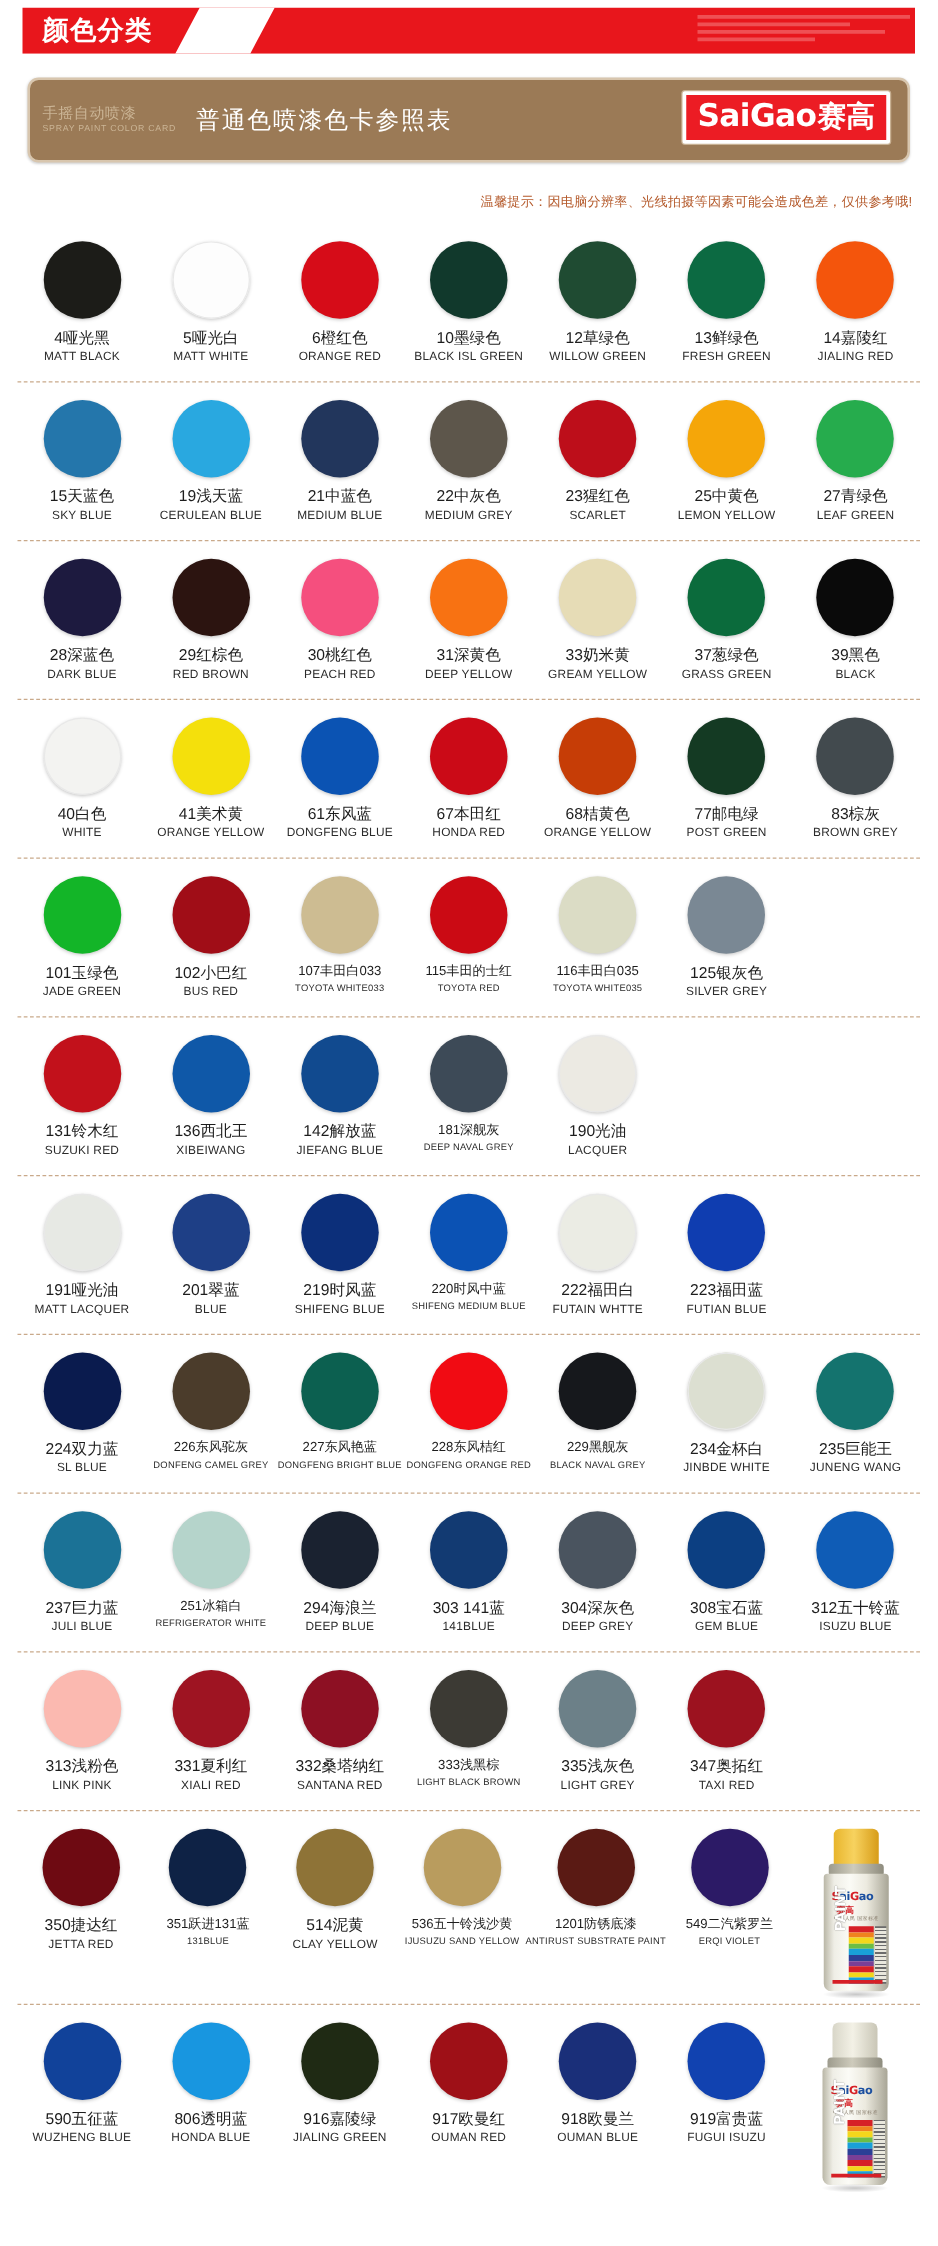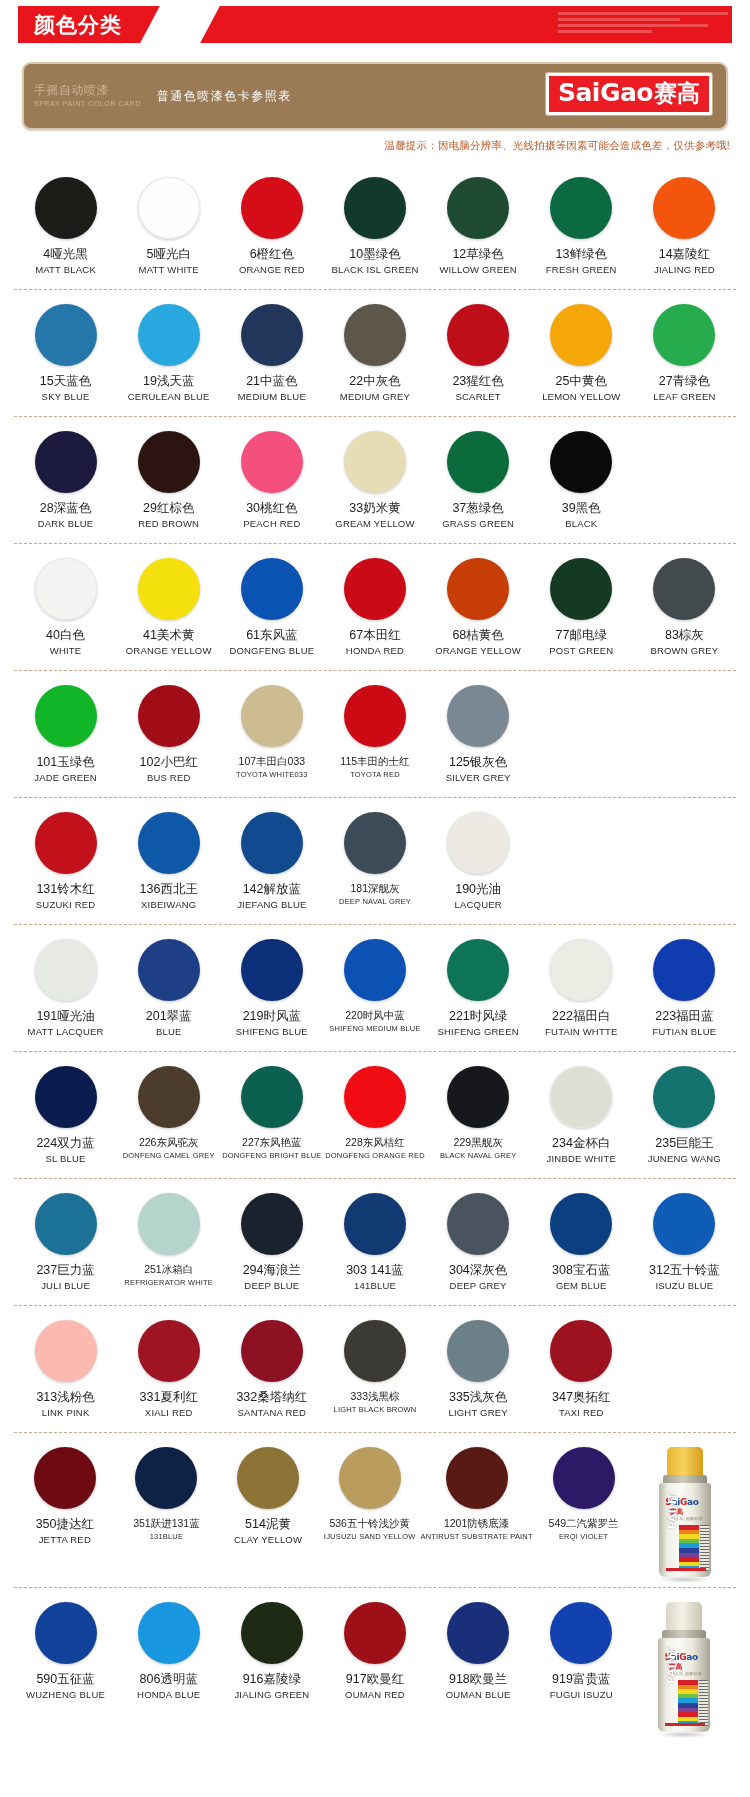--- a/index.html
+++ b/index.html
@@ -70,21 +70,21 @@
   }
   .panel-sub {
     margin-left: 10px;
     line-height: 1.15;
     color: #cbb596;
   }
   .panel-sub .cn { font-size: 12px; letter-spacing: .5px; display:block; }
   .panel-sub .en { font-size: 7px; letter-spacing: .6px; display:block; margin-top:2px;}
   .panel-main {
     margin-left: 16px;
-    font-size: 12px;
+    font-size: 19px;
     color: #ffffff;
     letter-spacing: 1.5px;
   }
   .logo {
     position: absolute;
     right: 14px; top: 9px;
     background: #ec1c24;
     border: 3px solid #ffffff;
     padding: 2px 9px 3px 9px;
     border-radius: 2px;
@@ -93,21 +93,21 @@
     box-shadow: 0 0 0 1px #c8b193;
   }
   .logo .lat {
     font-size: 25px; font-weight: bold; color:#ffffff;
     font-family: "DejaVu Sans", sans-serif; letter-spacing:-.5px;
   }
   .logo .cn { font-size: 23px; font-weight: bold; color:#ffffff; margin-left:1px; }
 
   .tip {
     text-align: right;
-    padding: 9px 20px 0 0;
+    padding: 25px 20px 0 0;
     font-size: 10.5px;
     color: #b4592a;
     letter-spacing: .2px;
   }
 
   
   .grid { padding: 10px 14px 20px 14px; }
   .row {
     position: relative;
     display: grid;
@@ -313,20 +313,25 @@
           <div class="dot" style="background: rgb(44, 20, 16);"></div>
           <div class="cn-label">29红棕色</div>
           <div class="en-label">RED BROWN</div>
         </div>
         <div class="cell">
           <div class="dot" style="background: rgb(245, 79, 126);"></div>
           <div class="cn-label">30桃红色</div>
           <div class="en-label">PEACH RED</div>
         </div>
         <div class="cell">
+          <div class="dot" style="background: rgb(248, 114, 18);"></div>
+          <div class="cn-label">31深黄色</div>
+          <div class="en-label">DEEP YELLOW</div>
+        </div>
+        <div class="cell">
           <div class="dot" style="background: rgb(230, 220, 182);"></div>
           <div class="cn-label">33奶米黄</div>
           <div class="en-label">GREAM YELLOW</div>
         </div>
         <div class="cell">
           <div class="dot" style="background: rgb(11, 107, 60);"></div>
           <div class="cn-label">37葱绿色</div>
           <div class="en-label">GRASS GREEN</div>
         </div>
         <div class="cell">
@@ -387,20 +392,25 @@
           <div class="dot" style="background: rgb(205, 188, 146);"></div>
           <div class="cn-label sm">107丰田白033</div>
           <div class="en-label sm">TOYOTA WHITE033</div>
         </div>
         <div class="cell">
           <div class="dot" style="background: rgb(203, 10, 20);"></div>
           <div class="cn-label sm">115丰田的士红</div>
           <div class="en-label sm">TOYOTA RED</div>
         </div>
         <div class="cell">
+          <div class="dot" style="background: rgb(219, 220, 197);"></div>
+          <div class="cn-label sm">116丰田白035</div>
+          <div class="en-label sm">TOYOTA WHITE035</div>
+        </div>
+        <div class="cell">
           <div class="dot" style="background: rgb(122, 136, 148);"></div>
           <div class="cn-label">125银灰色</div>
           <div class="en-label">SILVER GREY</div>
         </div>
       </div>
       <div class="row">
         <div class="cell">
           <div class="dot" style="background: rgb(194, 17, 27);"></div>
           <div class="cn-label">131铃木红</div>
           <div class="en-label">SUZUKI RED</div>
@@ -439,25 +449,20 @@
         </div>
         <div class="cell">
           <div class="dot" style="background: rgb(12, 47, 122);"></div>
           <div class="cn-label">219时风蓝</div>
           <div class="en-label">SHIFENG BLUE</div>
         </div>
         <div class="cell">
           <div class="dot" style="background: rgb(11, 82, 180);"></div>
           <div class="cn-label sm">220时风中蓝</div>
           <div class="en-label sm">SHIFENG MEDIUM BLUE</div>
-        </div>
-        <div class="cell">
-          <div class="dot" style="background: rgb(13, 116, 88);"></div>
-          <div class="cn-label">221时风绿</div>
-          <div class="en-label">SHIFENG GREEN</div>
         </div>
         <div class="cell">
           <div class="dot light" style="background: rgb(235, 236, 228);"></div>
           <div class="cn-label">222福田白</div>
           <div class="en-label">FUTAIN WHTTE</div>
         </div>
         <div class="cell">
           <div class="dot" style="background: rgb(15, 61, 176);"></div>
           <div class="cn-label">223福田蓝</div>
           <div class="en-label">FUTIAN BLUE</div>

